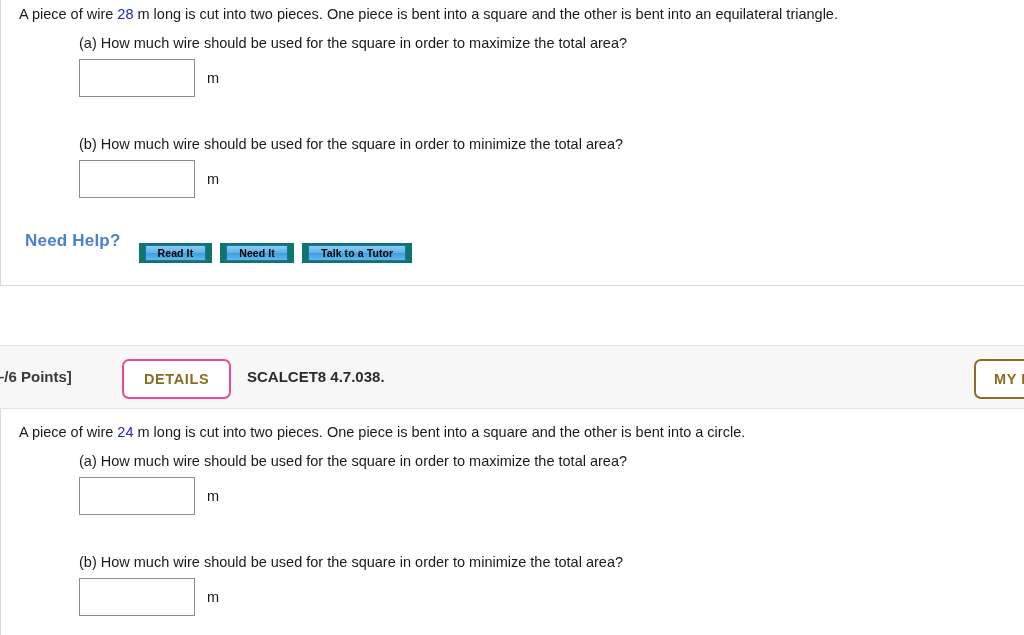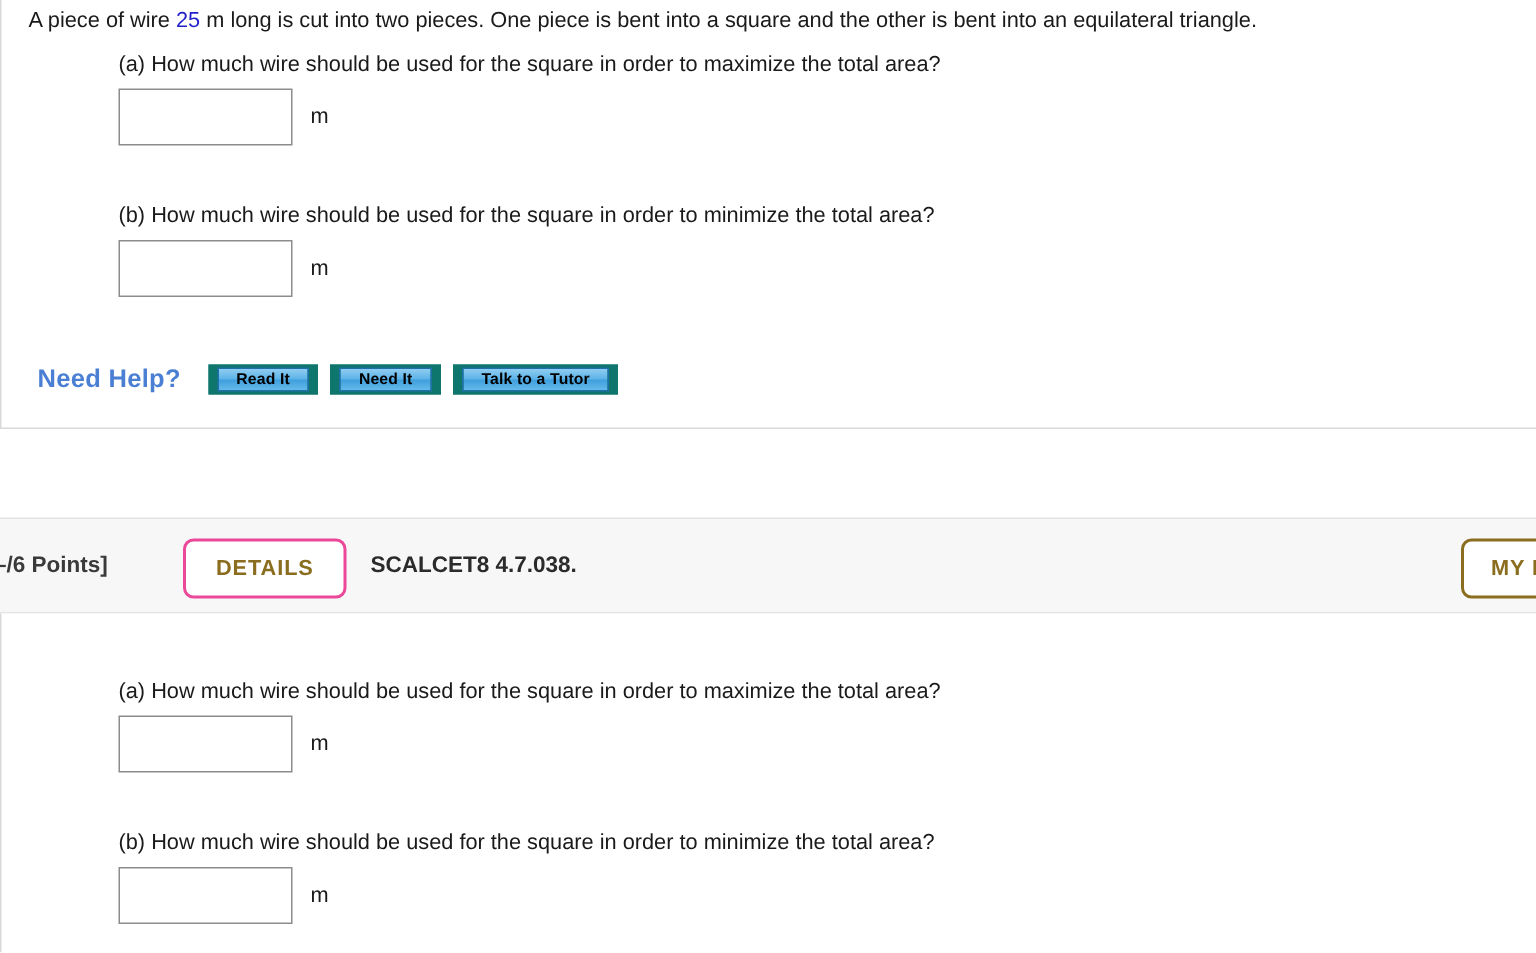--- a/index.html
+++ b/index.html
@@ -65,21 +65,21 @@
   }
   .unit {
     font-size: 14.5px;
     color: #1a1a1a;
     margin-left: 12px;
   }
 
   
   .needhelp-row {
     display: flex;
-    align-items: flex-end;
+    align-items: flex-start;
   }
   .needhelp-label {
     font-size: 17px;
     font-weight: bold;
     color: #4a7fd4;
     letter-spacing: 0.2px;
     margin-right: 18px;
   }
   .help-btn {
     display: inline-flex;
@@ -177,21 +177,21 @@
   }
 </style>
 </head>
 <body>
 
 <div class="card card-bottom-border" style="position:absolute; left:-2px; top:0; height:286px;">
 
   <div class="card-body">
 
     <div class="qtext" style="position:absolute; left:18px; top:5px;">
-      <span>A piece of wire </span><span class="qnum">25</span><span> m long is cut into two pieces. One piece is bent into a square and the other is bent into an equilateral triangle.</span>
+      <span>A piece of wire </span><span class="qnum">28</span><span> m long is cut into two pieces. One piece is bent into a square and the other is bent into an equilateral triangle.</span>
     </div>
 
     <div class="part" style="position:absolute; left:78px; top:35px;">(a) How much wire should be used for the square in order to maximize the total area?</div>
 
     <div class="answer-row" style="position:absolute; left:78px; top:59px;">
       <input class="answer-box" type="text" value="" style="">
       <span class="unit">m</span>
     </div>
 
     <div class="part" style="position:absolute; left:78px; top:136px;">(b) How much wire should be used for the square in order to minimize the total area?</div>
@@ -229,20 +229,23 @@
 
     <span class="details-btn" style="position:absolute; left:122px; top:13px;">DETAILS</span>
 
     <span class="qcode" style="position:absolute; left:247px; top:22px;">SCALCET8 4.7.038.</span>
 
     <span class="mynotes-btn" style="left:974px; top:13px;">MY NOTES</span>
   </div>
 
   <div class="card" style="position:absolute; left:-2px; top:64px; height:226px;">
 
+    <div class="qtext" style="position:absolute; left:18px; top:14px;">
+      <span>A piece of wire </span><span class="qnum">24</span><span> m long is cut into two pieces. One piece is bent into a square and the other is bent into a circle.</span>
+    </div>
 
     <div class="part" style="position:absolute; left:78px; top:44px;">(a) How much wire should be used for the square in order to maximize the total area?</div>
 
     <div class="answer-row" style="position:absolute; left:78px; top:68px;">
       <input class="answer-box" type="text" value="" style="">
       <span class="unit">m</span>
     </div>
 
     <div class="part" style="position:absolute; left:78px; top:145px;">(b) How much wire should be used for the square in order to minimize the total area?</div>
 

